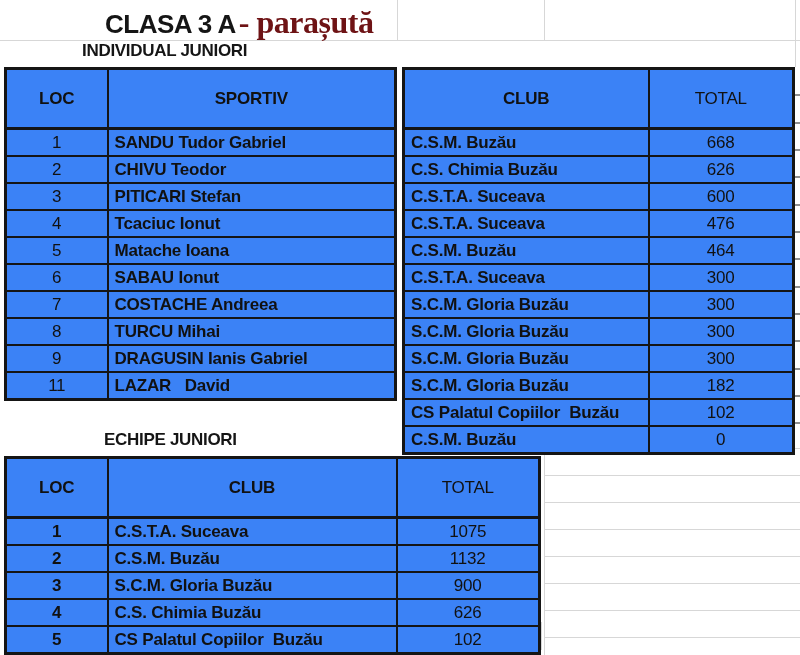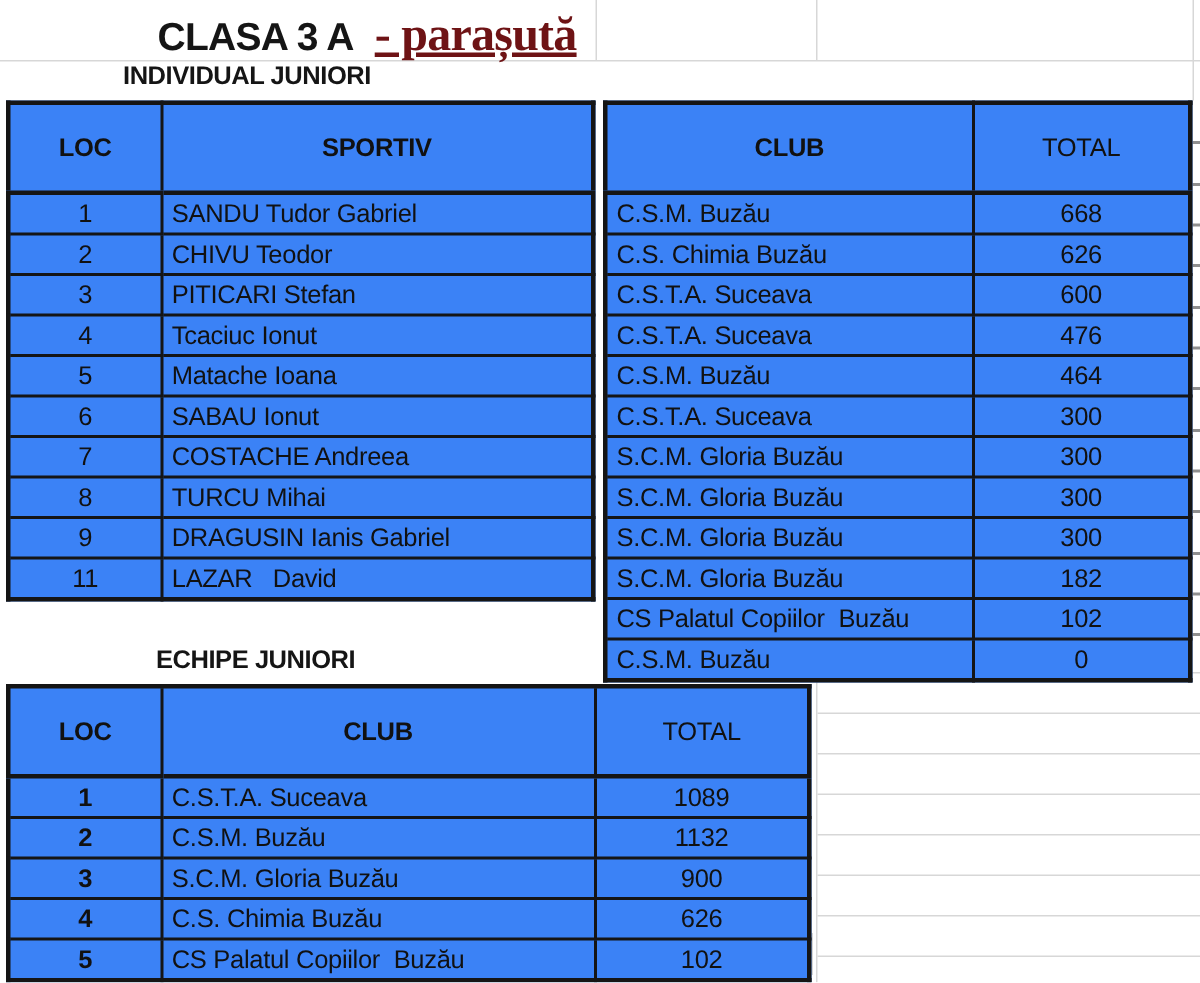--- a/index.html
+++ b/index.html
@@ -4,36 +4,36 @@
 <style>
   html,body{margin:0;padding:0;background:#ffffff;}
   .sheet{
     position:relative;width:800px;height:655px;background:#ffffff;overflow:hidden;
     font-family:"Liberation Sans",sans-serif;color:#111;
   }
   
   .title-row{position:absolute;left:105px;top:4px;white-space:nowrap;}
   .class-title{font-size:26px;font-weight:bold;letter-spacing:-0.5px;color:#151515;}
   .event-title{font-family:"Liberation Serif",serif;font-size:32px;font-weight:bold;
-               letter-spacing:-0.5px;margin-left:14px;text-decoration:underline;}
+               letter-spacing:-0.5px;margin-left:3px;}
   .section-heading{position:absolute;font-size:17px;font-weight:bold;letter-spacing:-0.3px;color:#151515;white-space:nowrap;}
   .heading-individual{left:82px;top:41px;}
   .heading-echipe{left:104px;top:430px;}
   
   table{border-collapse:collapse;table-layout:fixed;position:absolute;background:#3b82f6;}
   table,th,td{border:2px solid #151515;}
   table{border-width:3px;}
   thead th{border-bottom-width:3px;}
   th{font-size:17px;font-weight:bold;height:25px;padding:16px;letter-spacing:-0.2px;}
   td{font-size:17px;height:25px;padding:0 4px;letter-spacing:-0.2px;white-space:pre;overflow:hidden;}
   .t1-left {left:4px;  top:67px; width:393px;}
   .t1-right{left:402px;top:67px; width:393px;}
   .t2      {left:4px;  top:456px;width:537px;}
   .col-loc{text-align:center;padding:0;}
-  .col-sportiv,.col-club{text-align:left;padding-left:6px;}
+  .col-sportiv,.col-club{text-align:left;padding-left:6px;font-weight:bold;}
   .col-total{text-align:center;font-weight:normal;padding:0;}
   .t2 .col-loc{font-weight:bold;}
   
   .gl{position:absolute;background:#d7d7d7;}
   .tick{position:absolute;background:#8f8f8f;}
 </style>
 </head>
 <body>
 
 <div class="sheet">
@@ -206,21 +206,21 @@
       <tr>
         <th class="col-loc">LOC</th>
         <th>CLUB</th>
         <th class="col-total">TOTAL</th>
       </tr>
     </thead>
     <tbody>
         <tr>
           <td class="col-loc">1</td>
           <td class="col-club">C.S.T.A. Suceava</td>
-          <td class="col-total">1089</td>
+          <td class="col-total">1075</td>
         </tr>
         <tr>
           <td class="col-loc">2</td>
           <td class="col-club">C.S.M. Buzău</td>
           <td class="col-total">1132</td>
         </tr>
         <tr>
           <td class="col-loc">3</td>
           <td class="col-club">S.C.M. Gloria Buzău</td>
           <td class="col-total">900</td>

